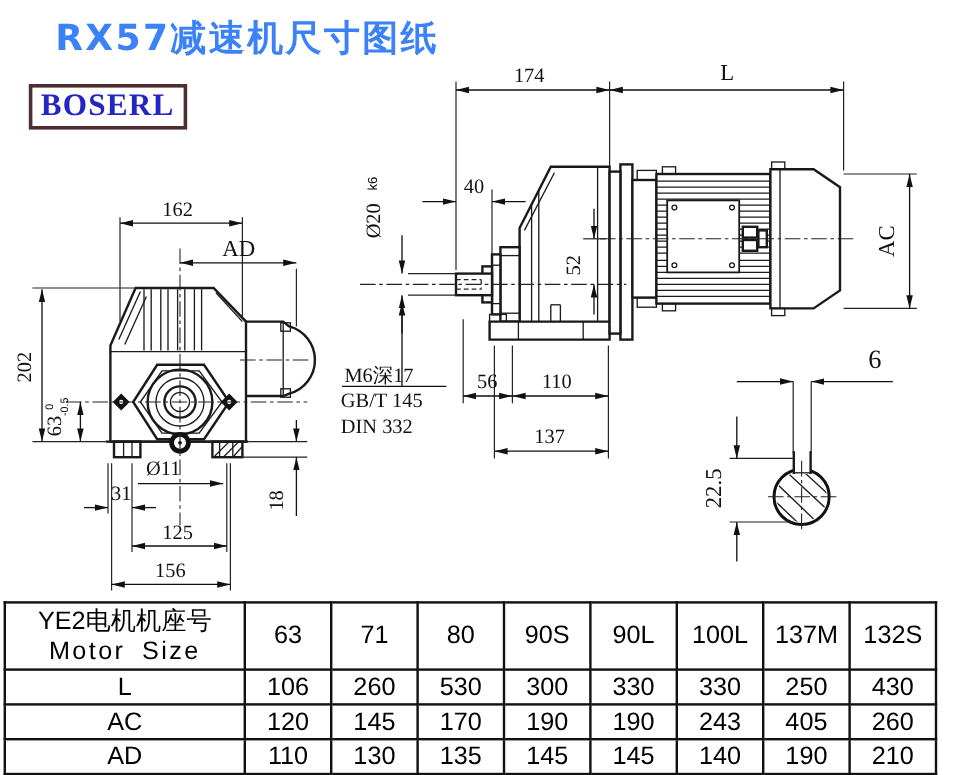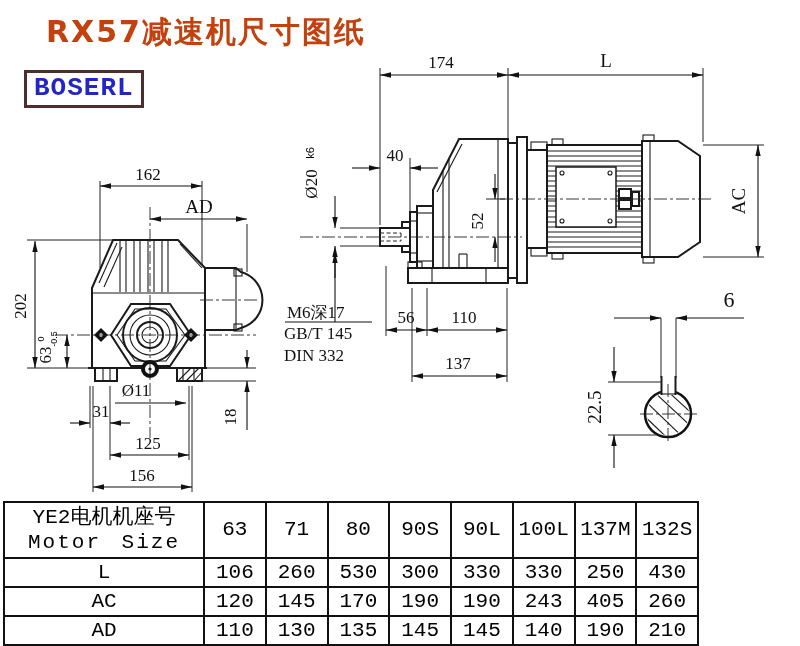--- a/index.html
+++ b/index.html
@@ -1,45 +1,45 @@
 <!DOCTYPE html>
 <html><head>
 <meta charset="utf-8">
 <style>
   * { box-sizing: border-box; margin: 0; padding: 0; }
   html,body { width: 800px; height: 646px; background: #fff; overflow: hidden; }
   body { position: relative; font-family: "Liberation Sans", sans-serif; color: #111; }
   .title {
     position: absolute; left: 46px; top: 12px;
     font-family: "DejaVu Sans", sans-serif; font-weight: 700;
-    font-size: 30px; letter-spacing: 2px; color: #c2410c; white-space: nowrap;
+    font-size: 30px; letter-spacing: 2px; color: #3b82f6; white-space: nowrap;
   }
   .logo {
     position: absolute; left: 24px; top: 70px;
     border: 3px solid #4c2e2e; background: #fff;
     padding: 1px 7px 2px 7px;
-    font-family: Liberation Mono, monospace; font-weight: 600;
+    font-family: Liberation Serif, serif; font-weight: 600;
     font-size: 26px; color: #2426c4; letter-spacing: 1px; line-height: 1.1;
   }
   svg.drawing { position: absolute; left: 0; top: 0; }
   svg .ln   { stroke: #1a1a1a; stroke-width: 2; fill: none; }
   svg .lnf  { stroke: #1a1a1a; stroke-width: 2; fill: #fff; }
   svg .thin { stroke: #1a1a1a; stroke-width: 1.1; fill: none; }
   svg .ext  { stroke: #222; stroke-width: 1; fill: none; }
   svg .dimln{ stroke: #111; stroke-width: 1.1; fill: none; }
   svg .cl   { stroke: #222; stroke-width: 0.9; fill: none; stroke-dasharray: 13 3 3 3; }
   svg .hid  { stroke: #222; stroke-width: 1; fill: none; stroke-dasharray: 4 2.5; }
   svg text.dim { font-family: "Liberation Serif", serif; font-size: 17px; fill: #111; }
   svg text.big { font-size: 19px; }
   svg text.huge{ font-size: 22px; }
   svg text.tol { font-size: 9px; }
   svg text.sub { font-size: 11px; }
   .tblwrap { position: absolute; left: 3px; top: 501px; width: 794px; }
-  table.mt { border-collapse: collapse; width: 696px; table-layout: fixed;
-             font-family: Liberation Mono, monospace; }
+  table.mt { border-collapse: collapse; width: 778px; table-layout: fixed;
+             font-family: Liberation Sans, sans-serif; }
   table.mt td { border: 2px solid #111; text-align: center; vertical-align: middle;
                 font-size: 21px; color: #000; padding: 0; }
   table.mt col.c0 { width: 200px; }
   table.mt tr.hdr td { height: 56px; line-height: 1.2; }
   table.mt tr.row td { height: 29px; }
   .hd2 { letter-spacing: 2px; word-spacing: 6px; }
 </style>
 </head>
 <body>
 

